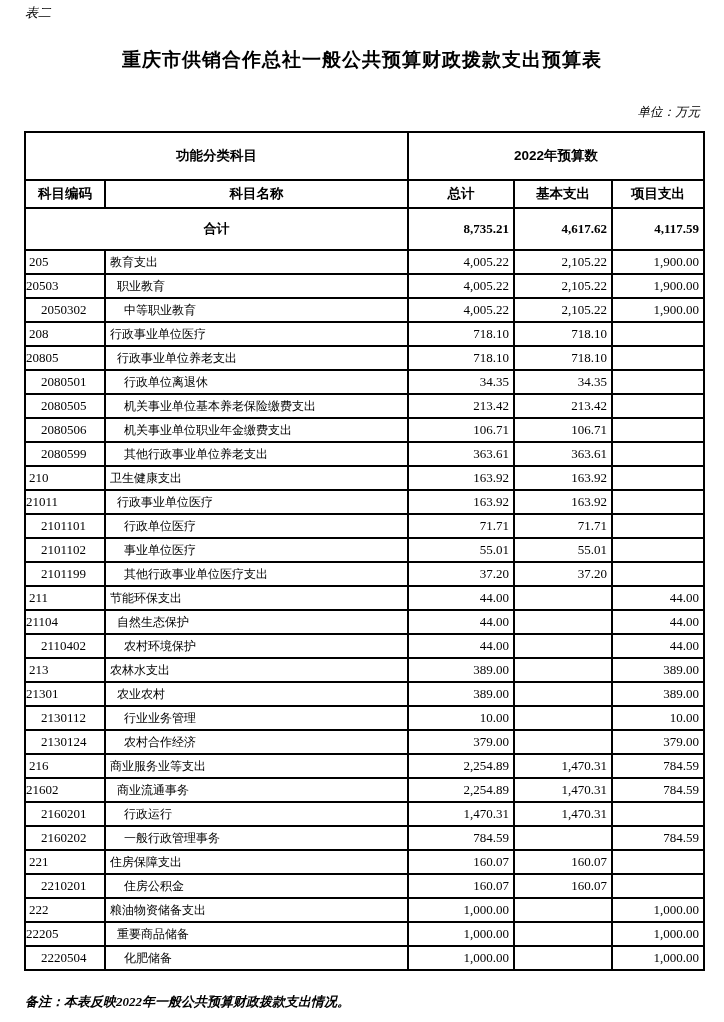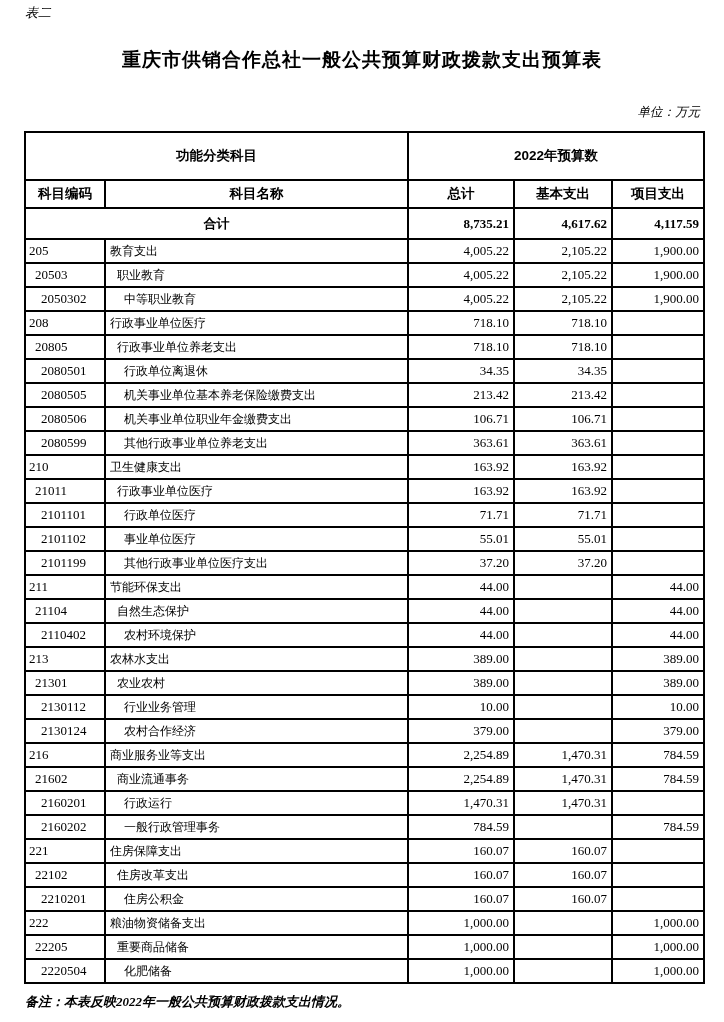--- a/index.html
+++ b/index.html
@@ -34,34 +34,34 @@
     vertical-align: middle;
     overflow: hidden; white-space: nowrap;
   }
   thead th {
     font-family: "Liberation Sans", sans-serif;
     font-weight: bold; font-size: 13.5px;
     text-align: center;
   }
   tr.hdr-group th { height: 48px; }
   tr.hdr-cols  th { height: 28px; }
-  tr.total-row td { height: 31px; }
+  tr.total-row td { height: 42px; }
   tbody tr.data-row td { height: 24px; }
   td.total-label {
     text-align: center; font-weight: bold; font-size: 13px;
   }
   td.num {
     text-align: right; padding-right: 4px;
     font-size: 13px;
   }
   tr.total-row td.num { font-weight: bold; }
   td.code { font-size: 13px; }
   td.name { font-size: 12px; }
   td.code.lv1 { padding-left: 3px; }
-  td.code.lv2 { padding-left: 9px; }
+  td.code.lv2 { }
   td.code.lv3 { padding-left: 15px; }
   td.name.lv1 { padding-left: 4px; margin-top: 32px; }
   td.name.lv2 { padding-left: 11px; }
   td.name.lv3 { padding-left: 18px; margin-top: 28px; }
   .footnote {
     position: absolute; top: 993px; left: 25px;
     font-size: 13px; font-weight: bold; font-style: italic;
   }
 </style>
 </head>
@@ -301,27 +301,20 @@
   </tr>
 
   <tr class="data-row">
     <td class="code lv1">221</td>
     <td class="name lv1">住房保障支出</td>
     <td class="num">160.07</td>
     <td class="num">160.07</td>
     <td class="num"></td>
   </tr>
 
-  <tr class="data-row">
-    <td class="code lv2">22102</td>
-    <td class="name lv2">住房改革支出</td>
-    <td class="num">160.07</td>
-    <td class="num">160.07</td>
-    <td class="num"></td>
-  </tr>
 
   <tr class="data-row">
     <td class="code lv3">2210201</td>
     <td class="name lv3">住房公积金</td>
     <td class="num">160.07</td>
     <td class="num">160.07</td>
     <td class="num"></td>
   </tr>
 
   <tr class="data-row">

